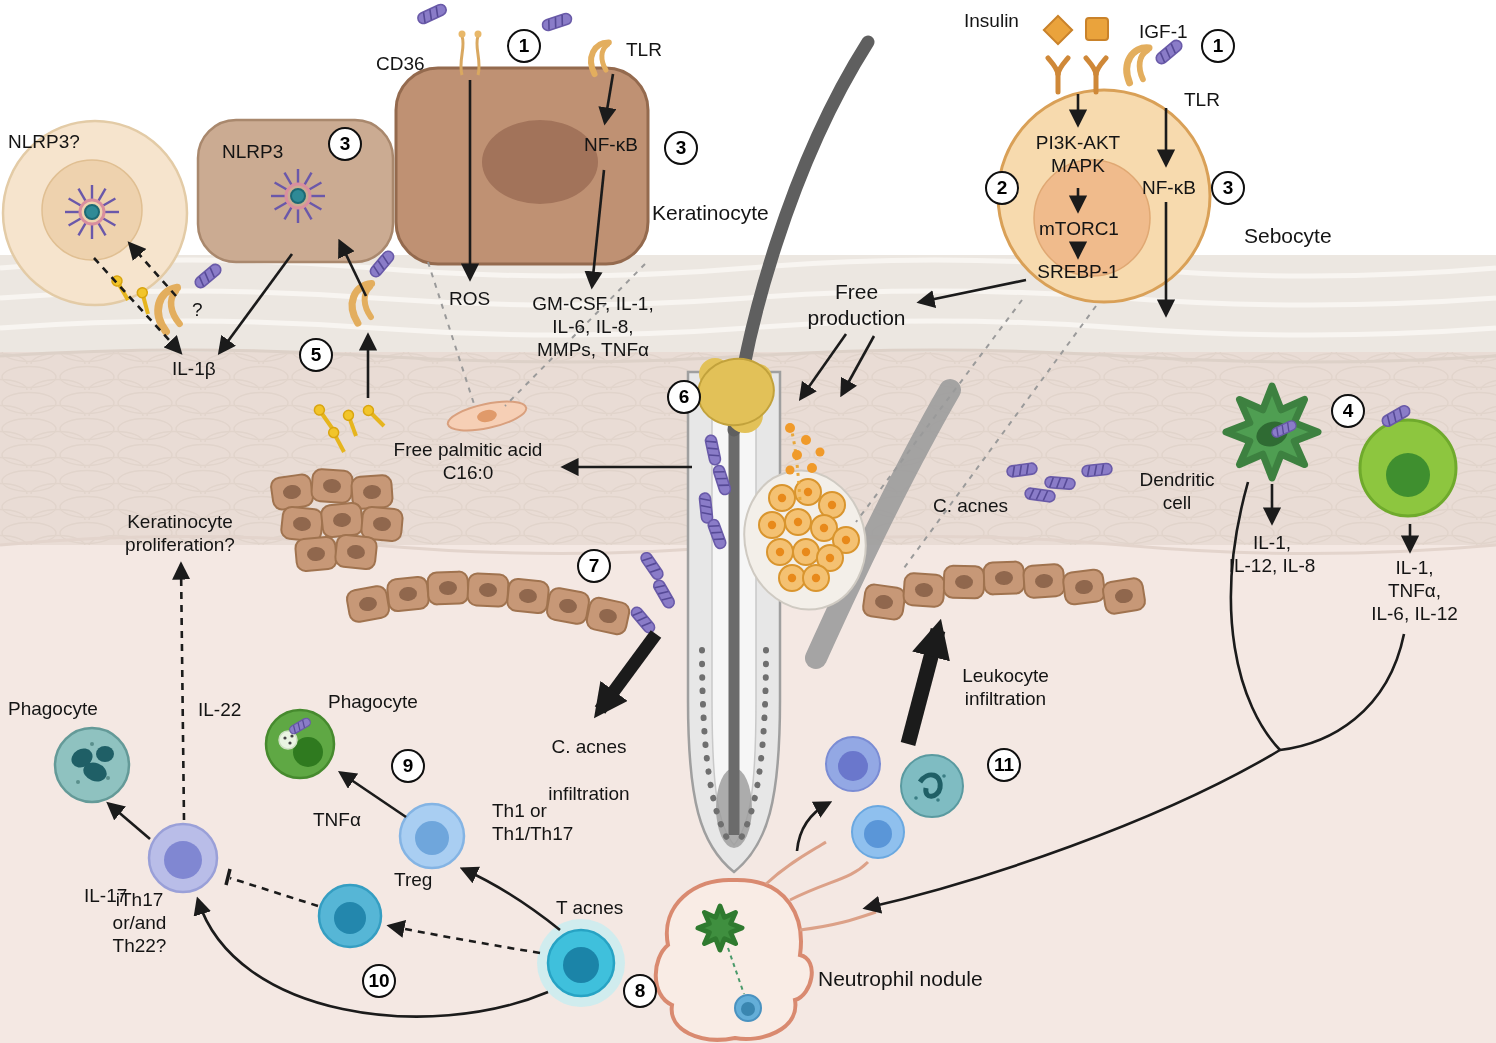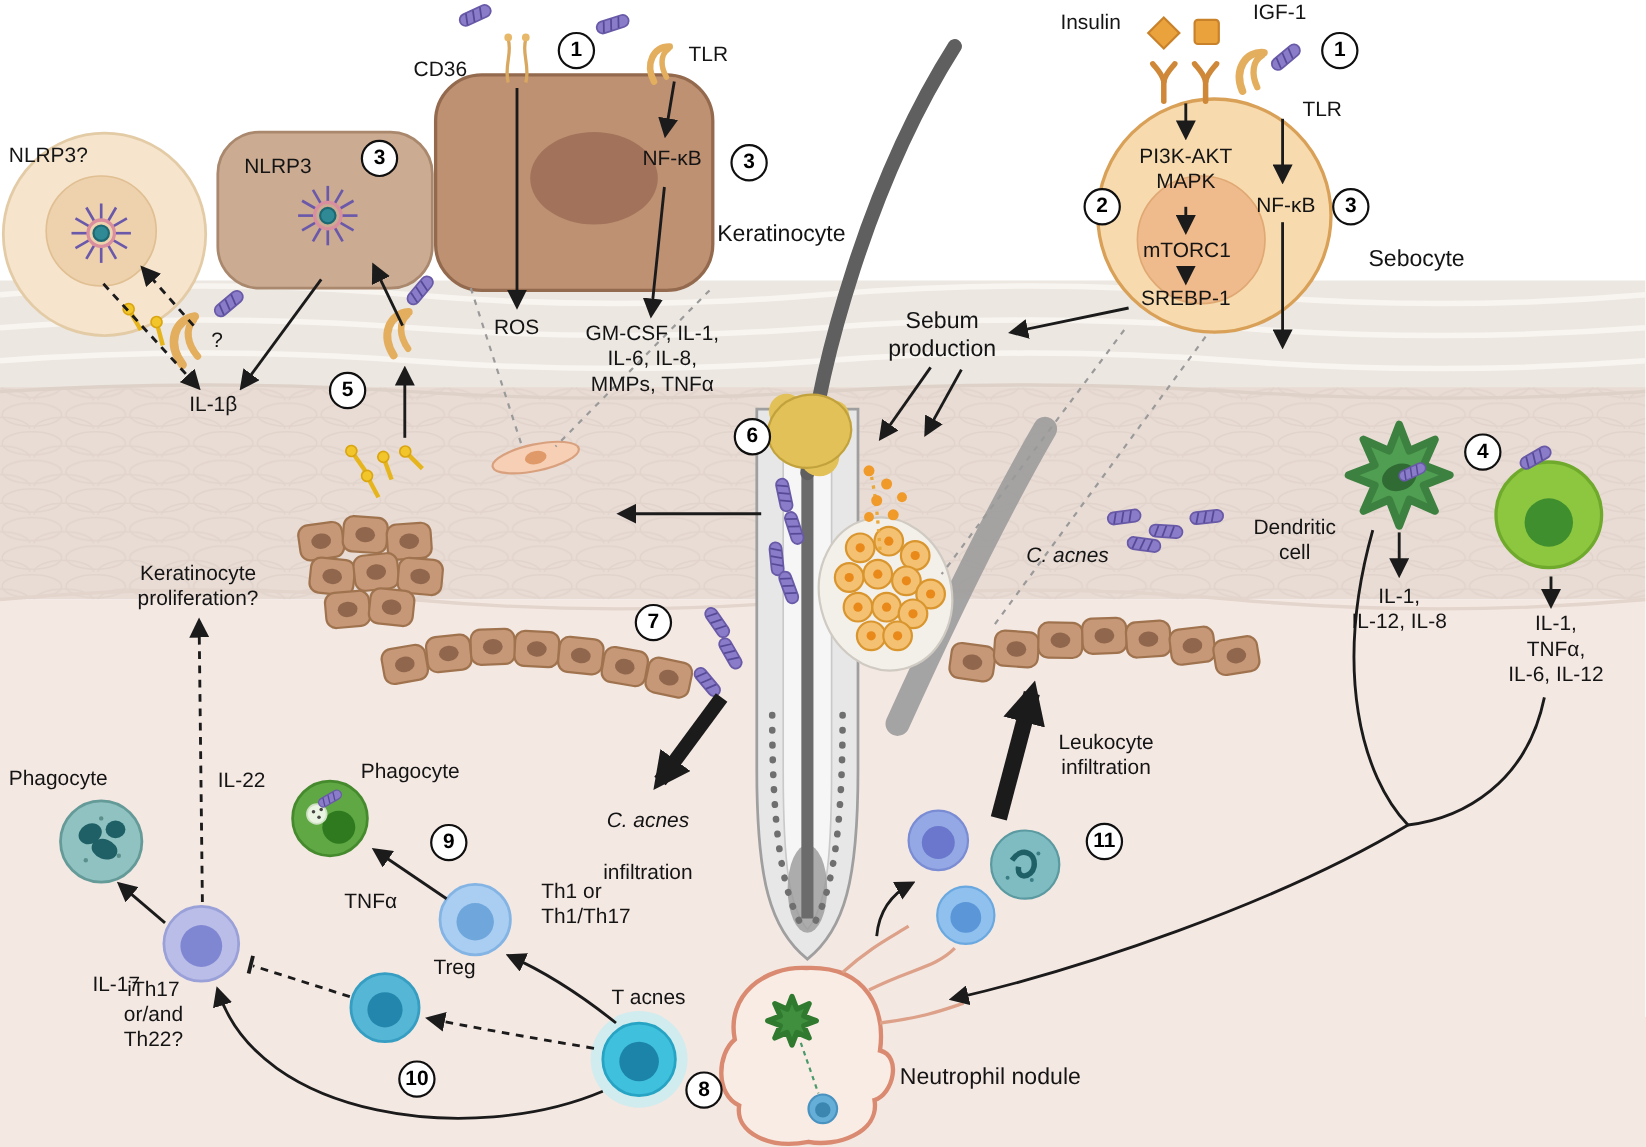--- a/index.html
+++ b/index.html
@@ -1,21 +1,21 @@
 <!DOCTYPE html>
 <html><head>
 <meta charset="utf-8">
 <style>
   html,body{margin:0;padding:0;background:#fff}
   #canvas{position:relative;width:1496px;height:1043px;overflow:hidden;
           font-family:"Liberation Sans",sans-serif;background:#fff}
   svg.layer{position:absolute;left:0;top:0}
   .lbl{position:absolute;font-size:19px;line-height:1.22;color:#141414;white-space:pre-line}
   .center{text-align:center}
-  .it{font-style:italic}
+  .it{}
   .big{font-size:21px}
   .stack span{display:block}
   .badge{position:absolute;width:34px;height:34px;border:2.5px solid #0f0f0f;border-radius:50%;
          background:#fff;display:flex;align-items:center;justify-content:center;
          font-size:19px;font-weight:700;color:#000;box-sizing:border-box}
 </style>
 </head>
 <body>
 
 <div id="canvas">
@@ -372,33 +372,35 @@
 <div class="lbl" style="left:584px;top:133px">NF-κB</div>
 <div class="lbl big" style="left:652px;top:200px">Keratinocyte</div>
 <div class="lbl" style="left:449px;top:287px">ROS</div>
 <div class="lbl center" style="left:498px;top:292px;width:190px">GM-CSF, IL-1,
 IL-6, IL-8,
 MMPs, TNFα</div>
 <div class="lbl" style="left:8px;top:130px">NLRP3?</div>
 <div class="lbl" style="left:222px;top:140px">NLRP3</div>
 <div class="lbl" style="left:192px;top:298px">?</div>
 <div class="lbl" style="left:172px;top:357px">IL-1β</div>
+<div class="lbl center" style="left:378px;top:438px;width:180px">Free palmitic acid
+C16:0</div>
 <div class="lbl center" style="left:100px;top:510px;width:160px">Keratinocyte
 proliferation?</div>
 
 <div class="lbl" style="left:964px;top:9px">Insulin</div>
-<div class="lbl" style="left:1139px;top:0">IGF-1</div>
+<div class="lbl" style="left:1139px;top:20px">IGF-1</div>
 <div class="lbl" style="left:1184px;top:88px">TLR</div>
 <div class="lbl center" style="left:1028px;top:131px;width:100px">PI3K-AKT
 MAPK</div>
 <div class="lbl center" style="left:1035px;top:217px;width:88px">mTORC1</div>
 <div class="lbl center" style="left:1032px;top:260px;width:92px">SREBP-1</div>
 <div class="lbl" style="left:1142px;top:176px">NF-κB</div>
 <div class="lbl big" style="left:1244px;top:223px">Sebocyte</div>
-<div class="lbl big center" style="left:784px;top:279px;width:145px">Sebum
+<div class="lbl big center" style="left:784px;top:279px;width:145px">Free
 production</div>
 
 <div class="lbl center" style="left:1133px;top:468px;width:88px">Dendritic
 cell</div>
 <div class="lbl center" style="left:1213px;top:531px;width:118px">IL-1,
 IL-12, IL-8</div>
 <div class="lbl center" style="left:1352px;top:556px;width:125px">IL-1,
 TNFα,
 IL-6, IL-12</div>
 <div class="lbl it" style="left:933px;top:494px">C. acnes</div>

